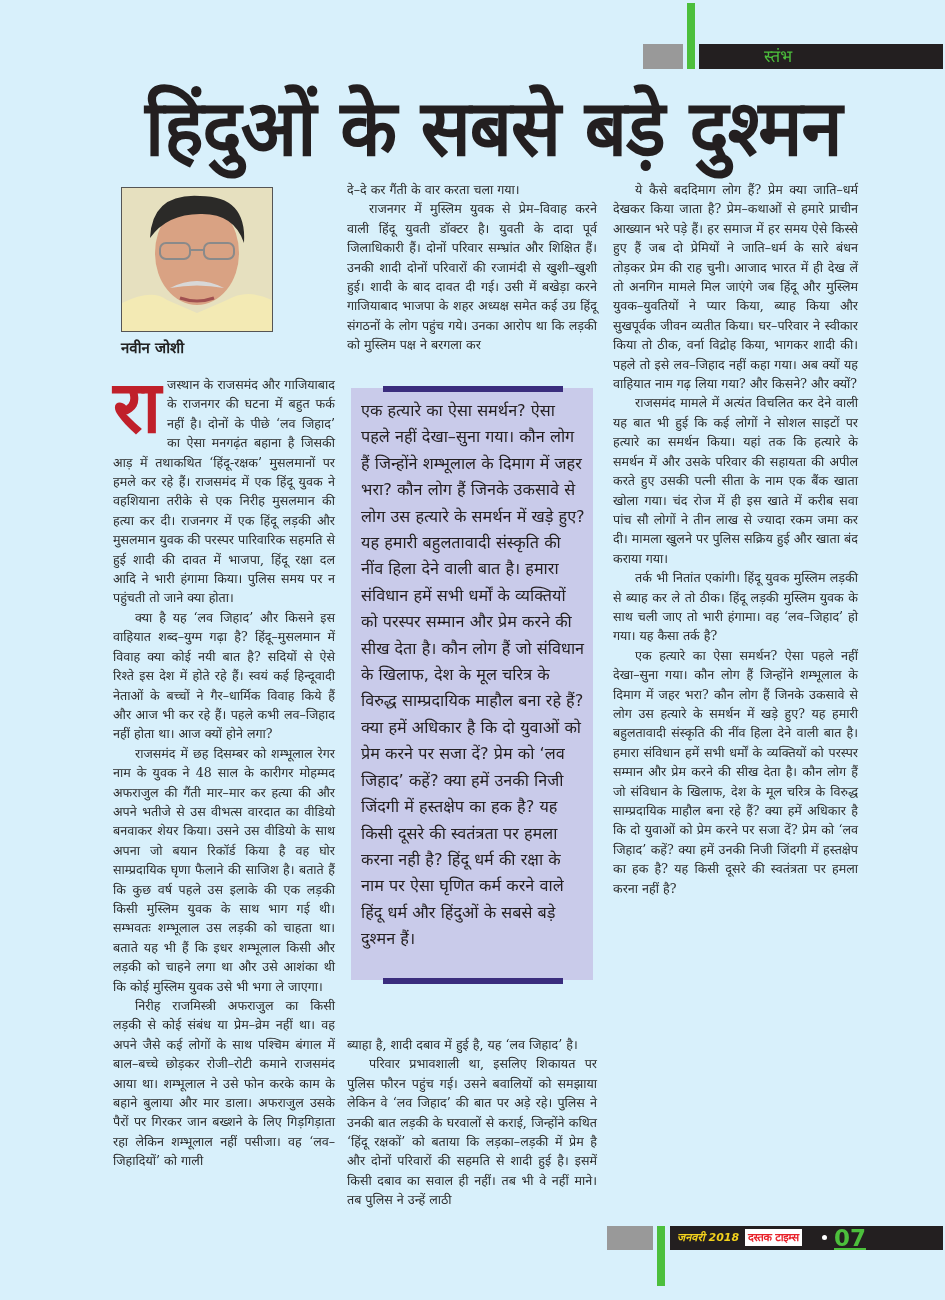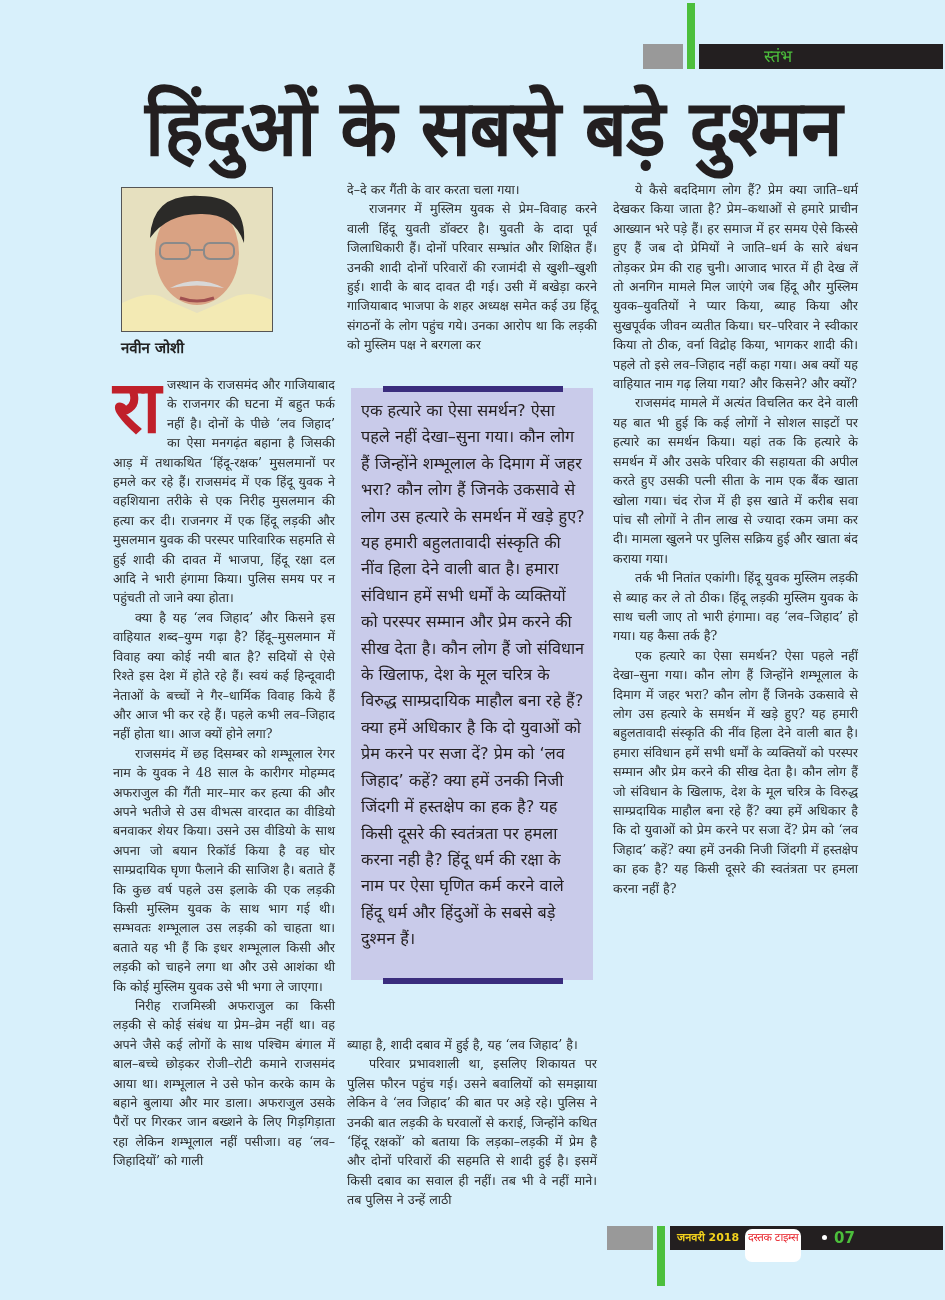--- a/index.html
+++ b/index.html
@@ -71,27 +71,27 @@
 
   .end-dot {
     display: inline-block; width: 16px; height: 16px; border-radius: 50%;
     background: #e0141d; vertical-align: middle; margin-left: 6px;
   }
 
   
   .ft-gray { position: absolute; left: 607px; top: 1226px; width: 46px; height: 24px; background: #999; }
   .ft-green { position: absolute; left: 657px; top: 1226px; width: 8px; height: 60px; background: #4cbf3c; }
   .ft-black { position: absolute; left: 670px; top: 1226px; width: 273px; height: 24px; background: #231f20; }
-  .ft-date { position: absolute; left: 677px; top: 1226px; height: 24px; line-height: 24px; color: #f3d21c; font-size: 11px; font-weight: bold; }
+  .ft-date { position: absolute; left: 677px; top: 1226px; height: 24px; line-height: 24px; color: #f3d21c; font-size: 11px; font-weight: bold; font-style: italic; }
   .ft-logo {
-    position: absolute; left: 745px; top: 1229px; height: 33px; line-height: 17px; padding: 0 3px;
-    background: #fff; color: #e8222a; font-size: 11px; font-weight: normal; letter-spacing: -0.3px; border-radius: 7px;
+    position: absolute; left: 745px; top: 1229px; height: 17px; line-height: 17px; padding: 0 3px;
+    background: #fff; color: #e8222a; font-size: 11px; font-weight: bold; letter-spacing: -0.3px;
   }
   .ft-dot { position: absolute; left: 822px; top: 1235px; width: 5px; height: 5px; border-radius: 50%; background: #fff; }
-  .ft-page { position: absolute; left: 834px; top: 1226px; height: 24px; line-height: 24px; color: #4cbf3c; font-size: 15px; font-weight: bold; }
+  .ft-page { position: absolute; left: 834px; top: 1226px; height: 24px; line-height: 24px; color: #4cbf3c; font-size: 23px; font-weight: bold; text-decoration: underline; }
 </style>
 </head>
 <body>
 
 <div class="page">
 
   <div class="sec-gray"></div>
   <div class="sec-green"></div>
   <div class="sec-black"></div>
   <div class="sec-label">स्तंभ</div>

